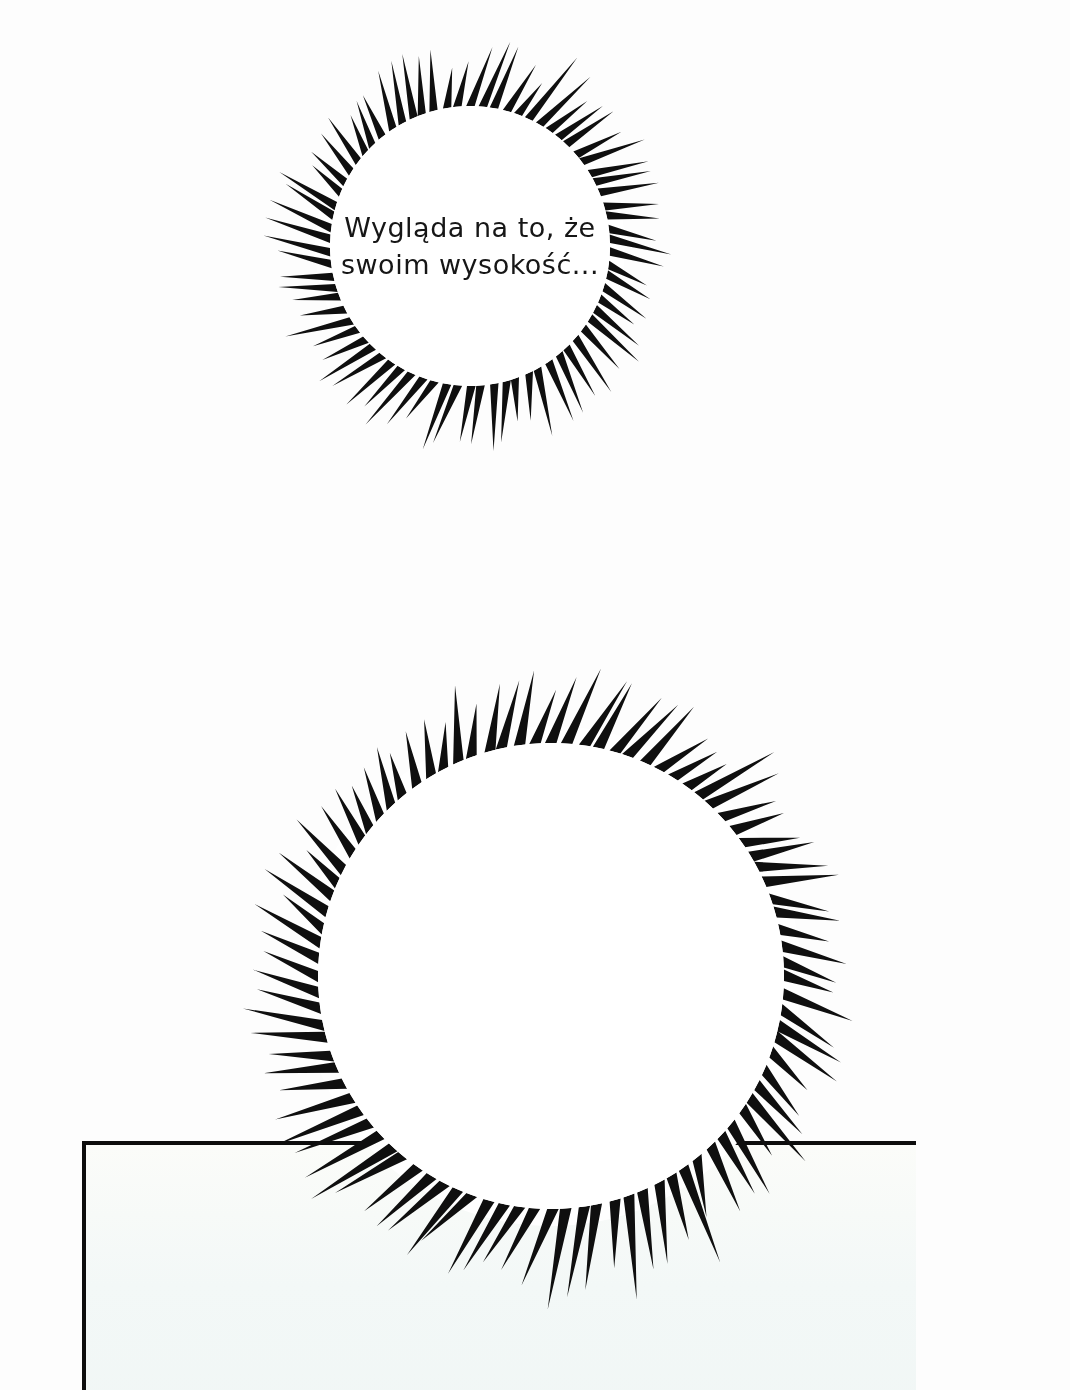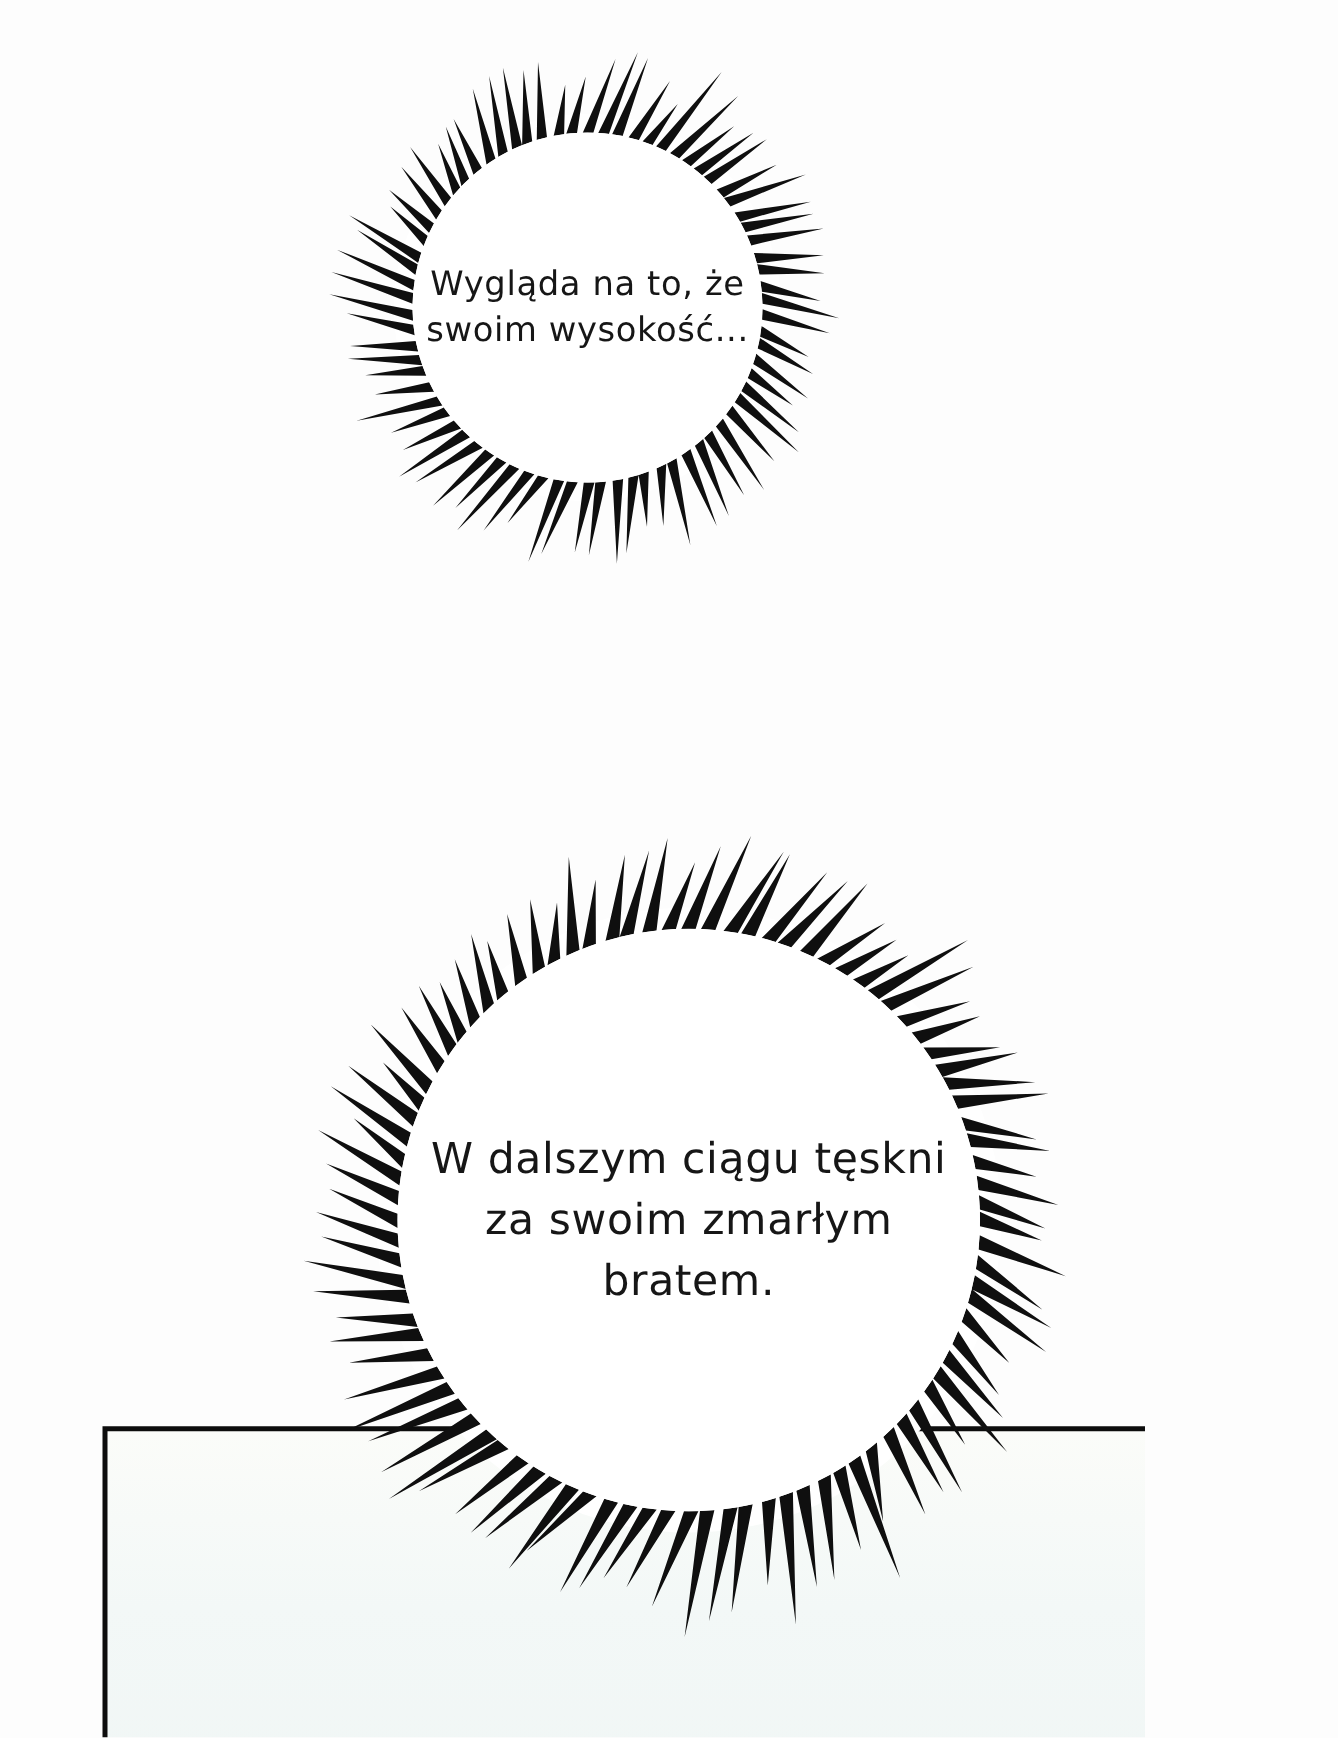--- a/index.html
+++ b/index.html
@@ -83,19 +83,14 @@
         <path d="M545.0 743.1L576.6 677.0L556.5 743.1ZM560.8 743.2L601.0 668.5L572.3 744.0ZM578.8 744.7L627.0 681.3L590.2 746.3ZM592.9 746.8L631.9 683.3L604.1 749.1ZM609.4 750.4L661.8 697.7L620.4 753.6ZM622.1 754.1L678.2 704.8L632.9 757.9ZM640.0 760.7L694.0 706.8L650.5 765.3ZM653.7 766.9L708.1 738.4L663.9 772.2ZM668.0 774.5L717.2 751.8L677.7 780.5ZM682.3 783.5L726.7 764.1L691.6 790.2ZM694.2 792.2L774.4 752.0L703.0 799.4ZM704.5 800.7L778.8 773.3L712.9 808.5ZM717.4 812.9L776.1 800.9L725.2 821.3ZM729.3 826.0L784.0 812.9L736.5 835.0ZM738.6 837.9L800.1 837.8L745.2 847.3ZM748.1 851.7L814.3 842.0L753.9 861.5ZM754.1 861.7L828.2 865.7L759.4 871.8ZM761.6 876.4L838.8 874.8L766.3 886.9ZM768.9 893.5L829.2 911.5L772.7 904.3ZM773.4 906.6L840.1 920.7L776.6 917.6ZM778.1 923.9L829.1 941.4L780.4 935.1ZM781.3 940.5L846.7 963.9L782.7 951.9ZM783.2 956.2L836.3 982.7L783.8 967.6ZM783.9 969.4L833.4 992.4L783.9 980.9ZM783.7 988.2L852.6 1020.9L782.8 999.6ZM782.3 1003.9L834.0 1047.7L780.7 1015.2ZM779.8 1020.1L841.0 1062.4L777.3 1031.3ZM777.4 1031.1L836.9 1081.6L774.4 1042.2ZM773.1 1046.5L807.5 1090.3L769.3 1057.4ZM766.5 1064.7L799.2 1115.9L761.9 1075.1ZM759.5 1080.0L802.4 1134.3L754.2 1090.1ZM752.5 1092.9L805.7 1161.6L746.6 1102.7ZM745.9 1103.7L772.1 1155.8L739.3 1113.2ZM734.6 1119.5L769.7 1194.0L727.3 1128.3ZM725.2 1130.8L754.8 1193.8L717.4 1139.1ZM715.0 1141.5L740.3 1211.6L706.6 1149.4ZM701.5 1153.8L706.5 1217.1L692.6 1161.0ZM688.2 1164.3L720.2 1262.6L678.8 1170.8ZM676.4 1172.4L688.8 1239.9L666.6 1178.3ZM664.6 1179.5L667.5 1263.9L654.4 1184.8ZM647.7 1188.0L653.5 1269.5L637.1 1192.5ZM634.3 1193.6L636.7 1299.8L623.5 1197.4ZM620.6 1198.4L614.2 1268.3L609.6 1201.5ZM602.1 1203.3L585.3 1289.9L590.9 1205.6ZM590.1 1205.7L567.1 1297.2L578.8 1207.3ZM571.5 1208.1L547.7 1309.6L560.0 1208.8ZM558.7 1208.9L521.5 1285.4L547.2 1209.0ZM540.3 1208.8L501.1 1269.9L528.9 1207.9ZM525.4 1207.6L482.8 1262.5L514.1 1206.1ZM510.0 1205.4L463.3 1270.6L498.8 1203.1ZM494.5 1202.0L448.0 1273.8L483.5 1199.0ZM477.2 1197.0L421.2 1240.8L466.5 1193.1ZM463.2 1191.8L407.0 1255.0L452.7 1187.3ZM449.8 1185.9L388.0 1230.6L439.6 1180.7ZM436.6 1179.0L376.6 1226.2L426.8 1173.1ZM422.9 1170.6L364.1 1211.3L413.5 1164.1ZM407.0 1159.2L335.0 1192.9L398.2 1151.9ZM397.5 1151.3L311.1 1199.1L389.0 1143.5ZM384.6 1139.1L304.8 1177.7L376.7 1130.7ZM374.0 1127.5L294.6 1153.0L366.7 1118.6ZM363.9 1114.9L276.0 1144.9L357.3 1105.5ZM355.6 1102.8L275.2 1119.6L349.6 1093.1ZM347.1 1088.7L279.1 1090.2L341.8 1078.6ZM339.1 1072.8L263.4 1073.2L334.6 1062.3ZM334.2 1061.5L268.7 1054.0L330.3 1050.7ZM327.8 1042.8L250.5 1032.9L324.8 1031.8ZM324.6 1031.1L242.9 1008.5L322.2 1019.9ZM321.1 1014.0L257.0 989.2L319.5 1002.6ZM319.1 998.2L252.8 969.6L318.2 986.7ZM318.1 982.3L263.3 950.9L318.1 970.9ZM318.3 964.1L260.8 930.8L319.2 952.7ZM319.6 948.4L254.5 904.0L321.3 937.1ZM321.7 934.4L282.9 894.6L324.1 923.2ZM325.5 917.2L264.6 868.9L328.7 906.2ZM330.3 901.2L278.6 852.6L334.3 890.4ZM335.0 888.6L306.4 850.0L339.6 878.1ZM340.9 875.3L296.6 819.5L346.1 865.1ZM349.7 858.6L321.1 805.9L355.7 848.9ZM358.5 844.7L335.0 788.5L365.2 835.4ZM366.1 834.2L351.7 785.6L373.3 825.3ZM376.2 822.0L363.8 767.3L383.9 813.6ZM386.8 810.7L376.9 747.1L395.2 802.8ZM397.8 800.4L389.8 752.7L406.6 793.1ZM412.2 788.9L405.7 731.2L421.6 782.3ZM426.2 779.2L424.1 719.3L436.0 773.3ZM438.0 772.2L445.6 721.9L448.2 766.9ZM453.1 764.6L455.0 685.3L463.6 760.0ZM465.9 759.1L476.5 703.6L476.7 755.2ZM484.4 752.7L499.9 683.8L495.5 749.7ZM495.7 749.6L519.3 680.3L506.9 747.2ZM513.8 746.0L534.1 670.4L525.2 744.4ZM529.3 744.0L556.1 689.7L540.7 743.2Z" fill="#0f0f0f"></path>
         <circle cx="551" cy="976" r="233" fill="#ffffff"></circle>
       </g>
     </svg>
 
   <div class="bubble-text bt1">
     <div class="line">Wygląda na to, że</div>
     <div class="line">swoim wysokość...</div>
   </div>
 
-  <div class="bubble-text bt2">
-    <div class="line">W dalszym ciągu tęskni</div>
-    <div class="line">za swoim zmarłym</div>
-    <div class="line">bratem.</div>
-  </div>
 
 </div>
 
 </body></html>

